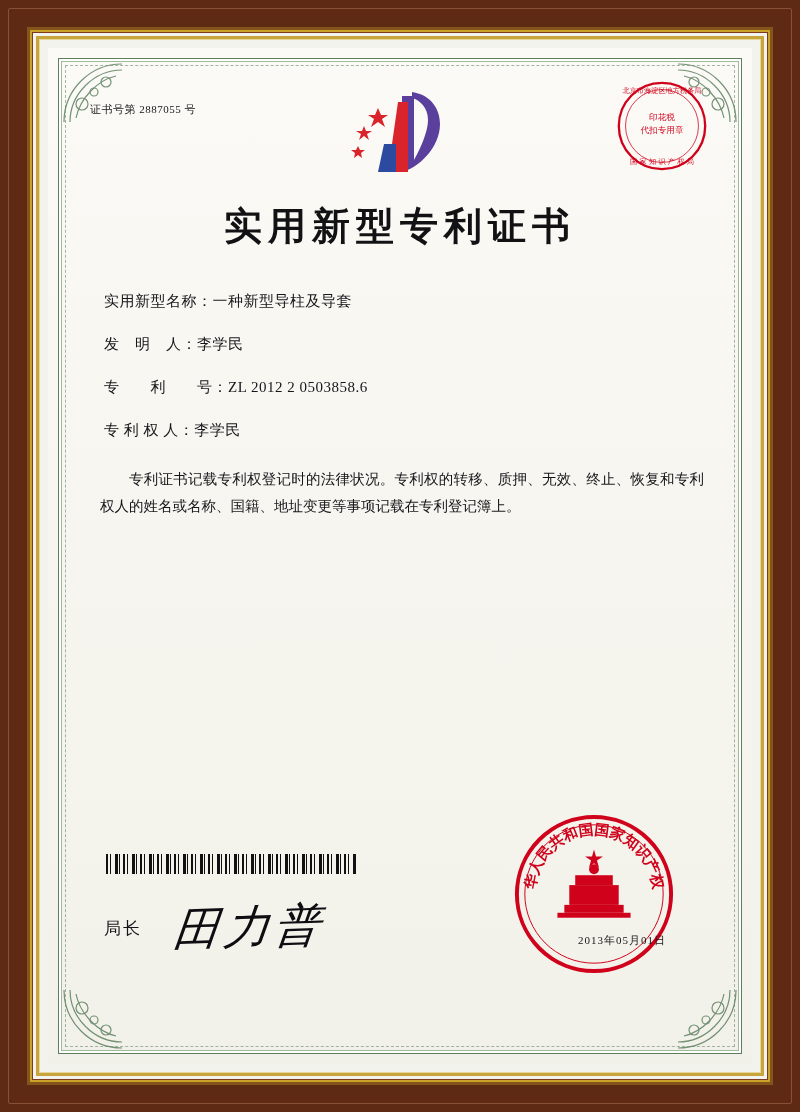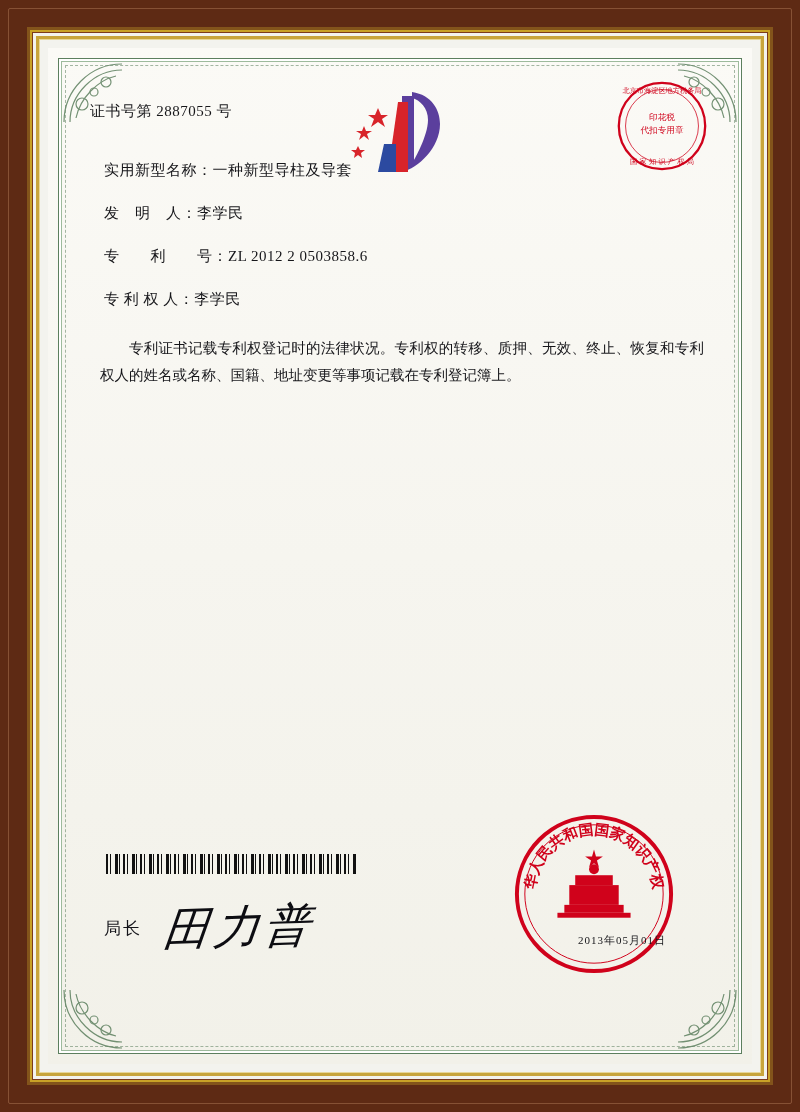--- a/index.html
+++ b/index.html
@@ -72,21 +72,21 @@
   .c-br{right:12px;bottom:12px;transform:scale(-1,-1);}
 
   .content{
     position:absolute;
     left:34px;right:34px;top:26px;bottom:22px;
   }
 
   
   .cert-no{
     font-family:"Liberation Serif", serif;
-    font-size:15px;color:#17171a;letter-spacing:.5px;
+    font-size:11px;color:#17171a;letter-spacing:.5px;
     margin-left:8px;margin-top:28px;
   }
 
   
   .logo-wrap{
     position:absolute;left:0;right:0;top:12px;
     display:flex;justify-content:center;align-items:flex-start;
     pointer-events:none;
   }
   .logo{width:120px;height:96px;}
@@ -143,21 +143,21 @@
     width:250px;height:20px;
     background:
       repeating-linear-gradient(90deg,
         #111 0 2px, transparent 2px 4px, #111 4px 5px, transparent 5px 9px,
         #111 9px 12px, transparent 12px 13px, #111 13px 14px, transparent 14px 17px);
   }
 
   
   .sig-row{
     position:absolute;left:22px;bottom:92px;
-    display:flex;align-items:flex-end;gap:22px;
+    display:flex;align-items:flex-end;gap:32px;
   }
   .sig-label{font-size:17px;color:#14141a;padding-bottom:10px;letter-spacing:2px;}
   .signature{
     font-family:"DejaVu Serif","Liberation Serif",serif;
     font-size:46px;
     color:#0d0d12;
     font-style:italic;
     transform:skewX(-8deg) rotate(-2deg);
     letter-spacing:4px;
     line-height:1;
@@ -262,20 +262,21 @@
           <circle cx="50" cy="50" r="38" fill="none" stroke="#d0021b" stroke-width="0.8"></circle>
           <text x="50" y="44" font-size="9" fill="#d0021b" text-anchor="middle" font-family="DejaVu Serif, serif">印花税</text>
           <text x="50" y="57" font-size="9" fill="#d0021b" text-anchor="middle" font-family="DejaVu Serif, serif">代扣专用章</text>
           <g fill="#d0021b" font-size="7.5" font-family="DejaVu Serif, serif">
             <text x="50" y="16" text-anchor="middle">北京市海淀区地方税务局</text>
             <text x="50" y="90" text-anchor="middle">国 家 知 识 产 权 局</text>
           </g>
         </svg>
       </div>
 
+      <div class="title">实用新型专利证书</div>
 
       <div class="fields">
         <div class="field">
           <span class="lab">实用新型名称：</span>
           <span class="val">一种新型导柱及导套</span>
         </div>
         <div class="field">
           <span class="lab">发　明　人：</span>
           <span class="val">李学民</span>
         </div>

